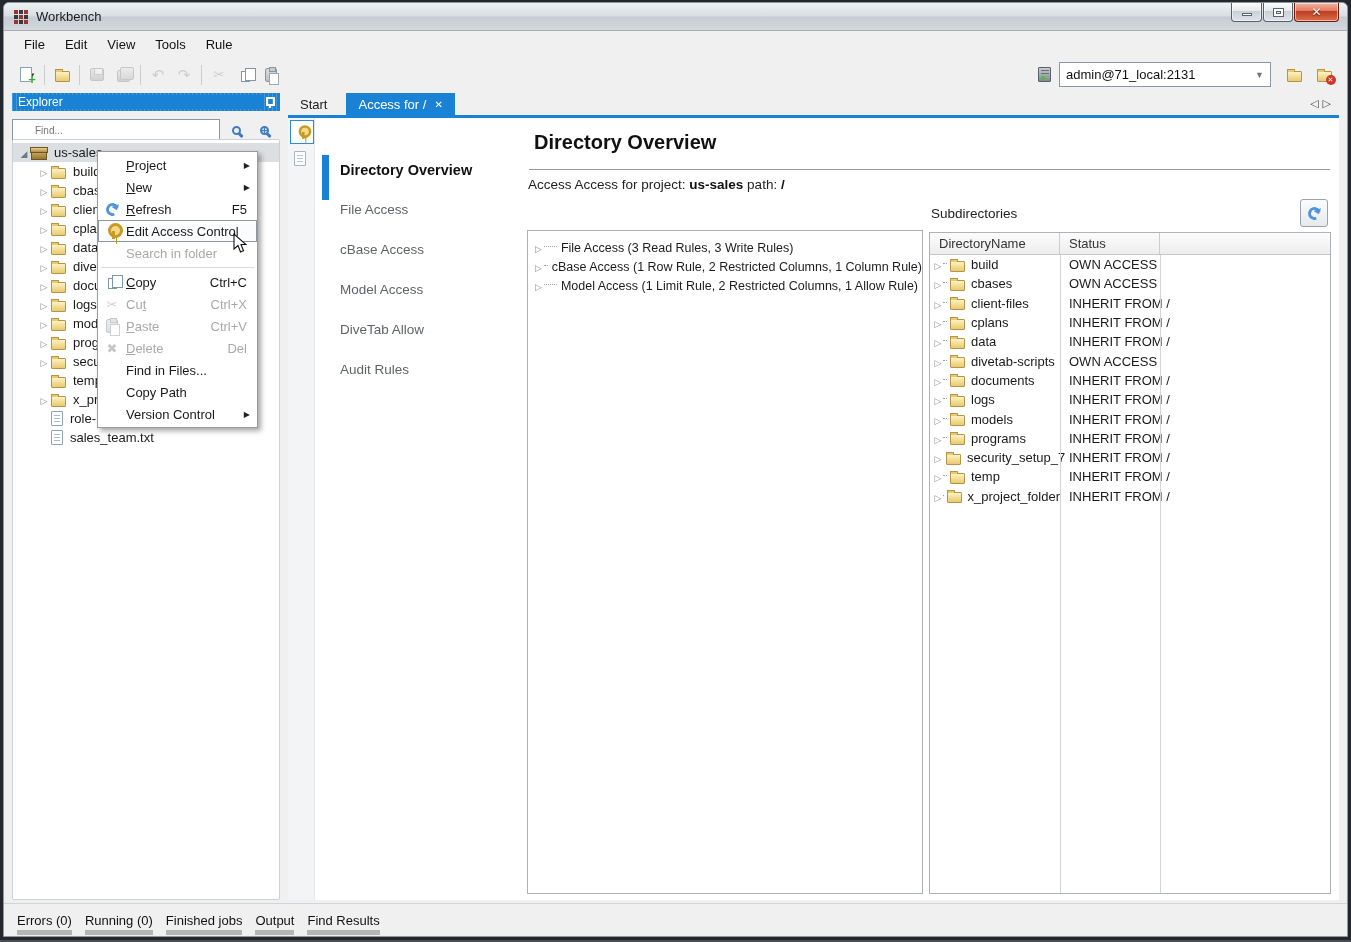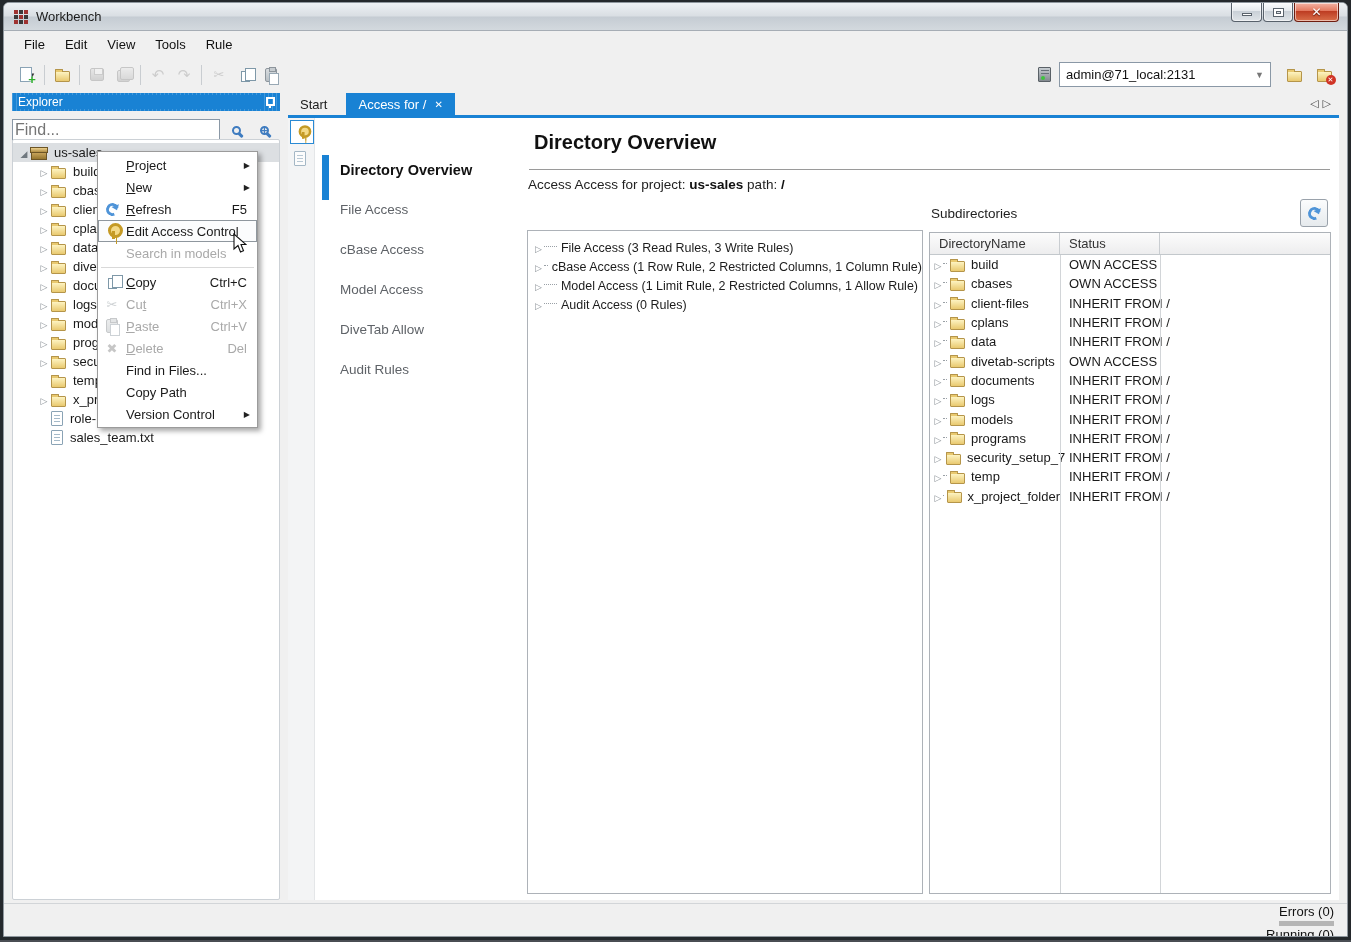--- a/index.html
+++ b/index.html
@@ -71,21 +71,21 @@
   .i-pin::before{content:"";position:absolute;left:2px;top:1px;width:5px;height:5px;border:2px solid #fff;}
   .i-pin::after{content:"";position:absolute;left:5px;top:8px;width:2px;height:4px;background:#fff;}
   .exp-c::before{content:"▷";font-size:9px;color:#8a9096;}
   .exp-e::before{content:"◢";font-size:9px;color:#70787f;}
   .dotline{display:inline-block;width:13px;border-top:1px dotted #9aa0a6;vertical-align:middle;margin:0 4px 2px 2px;}
   
   .explorer{position:absolute;left:8px;top:90px;width:268px;bottom:36px;}
   .exp-header{height:18px;background:#1982d4;color:#fff;font-size:12px;display:flex;align-items:center;padding:0 6px;background-image:repeating-linear-gradient(90deg,rgba(255,255,255,.18) 0 1px,transparent 1px 4px);}
   .exp-header .t{flex:1;background:#1982d4;padding-right:8px;}
   .findrow{height:32px;display:flex;align-items:center;padding-top:6px;}
-  .find-input{width:208px;height:22px;border:1px solid #8a98a6;background:#fff;font-size:16px;color:#8b8b8b;padding:0 2px;font-family:inherit;}
+  .find-input{width:208px;height:22px;border:1px solid #8a98a6;background:#fff;font-size:10px;color:#8b8b8b;padding:0 22px;font-family:inherit;}
   .mag-btn{width:24px;height:24px;display:flex;align-items:center;justify-content:center;margin-left:4px;}
   .treebox{position:absolute;left:0;right:0;top:46px;bottom:0;background:#fff;border:1px solid #ccd1d6;border-radius:2px;padding-top:3px;overflow:hidden;}
   .trow{height:19px;display:flex;align-items:center;font-size:13px;color:#1a1a1a;white-space:nowrap;}
   .trow.sel{background:#dcdfe2;}
   .trow .exp{width:14px;text-align:center;flex:none;}
   .trow .ic{margin-right:7px;}
   
   .main{position:absolute;left:284px;top:90px;right:8px;bottom:36px;background:#fef9c3;}
   .tabbar{position:absolute;left:0;top:0;right:0;height:22px;background:#f0f0f0;display:flex;}
   .tab{padding:0 12px;font-size:13px;color:#1a1a1a;display:flex;align-items:center;}
@@ -114,21 +114,21 @@
   .sth{font-size:13px;color:#333;padding:3px 0 0 9px;border-right:1px solid #c9cdd1;}
   .sth:nth-child(1){width:130px;}.sth:nth-child(2){width:100px;}.sth:nth-child(3){flex:1;border-right:none;}
   .stcol{position:absolute;top:22px;bottom:0;width:1px;background:#d2d5d8;}
   .strow{height:19.3px;display:flex;align-items:center;font-size:13px;color:#1a1a1a;white-space:nowrap;}
   .strow .c1{width:130px;display:flex;align-items:center;padding-left:3px;}
   .strow .c2{width:100px;padding-left:9px;}
   .strow .exp{width:10px;text-align:center;flex:none;}
   .strow .dl{display:inline-block;width:4px;border-top:1px dotted #9aa0a6;margin:0 3px 2px 0;}
   .strow .ic{margin-right:6px;}
   
-  .statusbar{position:absolute;left:0;right:0;bottom:0;height:33px;background:#f0f0f0;border-top:1px solid #d2d5d8;display:flex;align-items:flex-end;padding-left:13px;flex-direction:column;}
+  .statusbar{position:absolute;left:0;right:0;bottom:0;height:33px;background:#f0f0f0;border-top:1px solid #d2d5d8;display:flex;align-items:flex-end;padding-left:13px;}
   .st-item{display:flex;flex-direction:column;margin-right:13px;}
   .st-item .lbl{font-size:13px;color:#111;padding-bottom:2px;}
   .st-item .bar{height:5px;background:#b5b5b5;margin-bottom:1px;}
   
   .ctxmenu{position:absolute;left:93px;top:148px;width:161px;background:#fff;border:1px solid #9b9b9b;box-shadow:3px 3px 5px rgba(0,0,0,.35);padding:2px 0;z-index:50;}
   .mrow{height:22px;display:flex;align-items:center;font-size:13px;color:#1a1a1a;}
   .mrow .icw{width:28px;display:flex;justify-content:center;flex:none;}
   .mrow .lab{flex:1;white-space:nowrap;}
   .mrow .sc{margin-right:10px;color:#1a1a1a;}
   .mrow .sub{margin-right:7px;font-size:8px;color:#222;}
@@ -370,25 +370,20 @@
             <div class="rrow">
               <span class="exp-c"></span>
               <span class="dotline"></span>
               <span>cBase Access (1 Row Rule, 2 Restricted Columns, 1 Column Rule)</span>
             </div>
             <div class="rrow">
               <span class="exp-c"></span>
               <span class="dotline"></span>
               <span>Model Access (1 Limit Rule, 2 Restricted Columns, 1 Allow Rule)</span>
             </div>
-            <div class="rrow">
-              <span class="exp-c"></span>
-              <span class="dotline"></span>
-              <span>Audit Access (0 Rules)</span>
-            </div>
           </div>
         <div class="subtitle">Subdirectories</div>
         <div class="refreshbtn">
             <span class="ic i-refresh"></span>
           </div>
         <div class="subtable">
           <div class="sthead">
               <div class="sth">DirectoryName</div>
               <div class="sth">Status</div>
               <div class="sth"></div>
@@ -537,21 +532,21 @@
           <span class="sc">F5</span>
         </div>
         <div class="mrow selrow">
           <span class="icw">
             <span class="ic i-key"></span>
           </span>
           <span class="lab">Edit Access Control</span>
         </div>
         <div class="mrow dis">
           <span class="icw"></span>
-          <span class="lab">Search in models</span>
+          <span class="lab">Search in folder</span>
         </div>
         <div class="msep"></div>
         <div class="mrow">
           <span class="icw">
             <span class="ic i-copy"></span>
           </span>
           <span class="lab"><u>C</u>opy</span>
           <span class="sc">Ctrl+C</span>
         </div>
         <div class="mrow dis">
@@ -601,21 +596,21 @@
         </div>
         <div class="st-item">
           <span class="lbl">Running (0)</span>
           <div class="bar"></div>
         </div>
         <div class="st-item">
           <span class="lbl">Finished jobs</span>
           <div class="bar"></div>
         </div>
         <div class="st-item">
-          <span class="lbl">Files</span>
+          <span class="lbl">Output</span>
           <div class="bar"></div>
         </div>
         <div class="st-item">
           <span class="lbl">Find Results</span>
           <div class="bar"></div>
         </div>
       </div>
   </div>
 </div>
 

